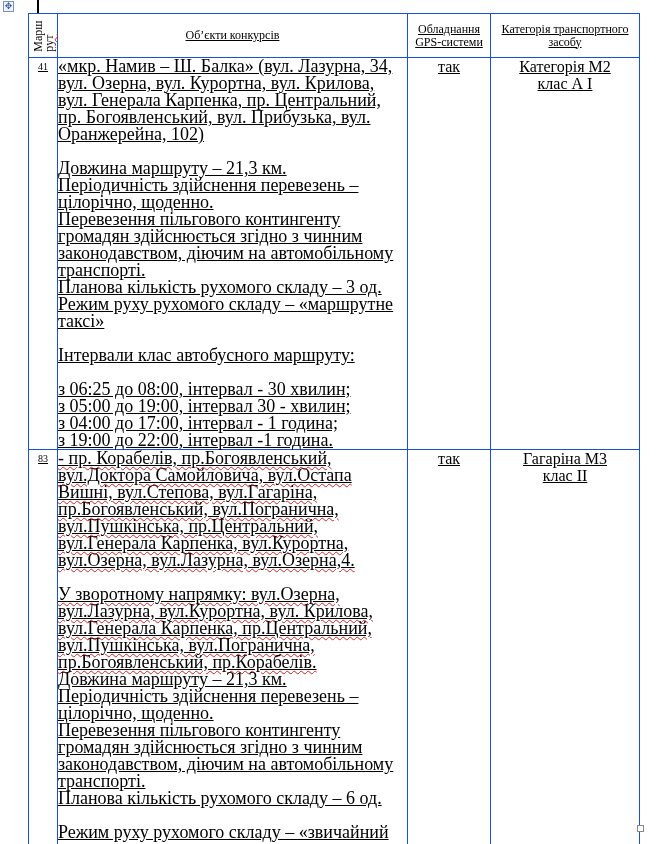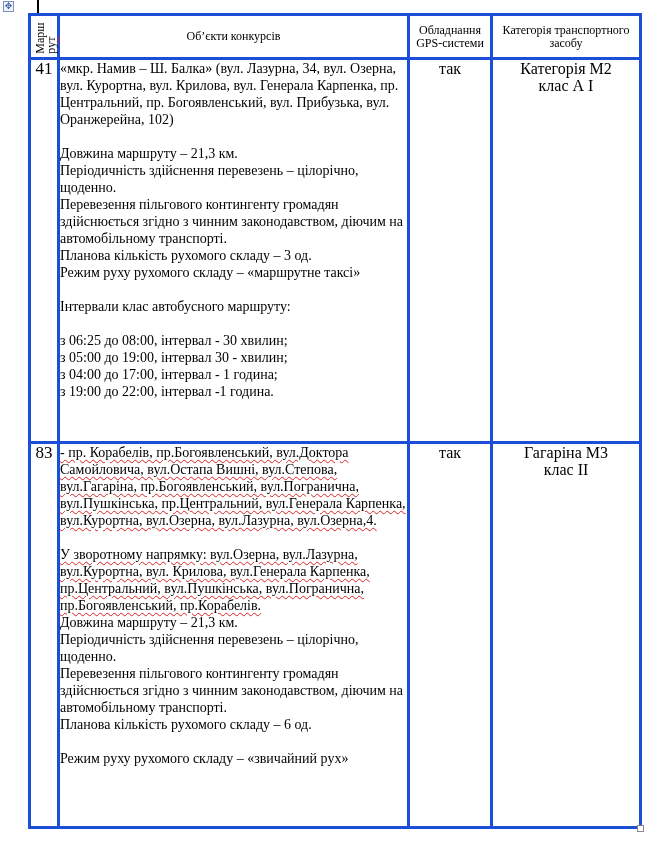--- a/index.html
+++ b/index.html
@@ -16,43 +16,43 @@
     }
     .top-rule {
       position: absolute; left: 37px; top: 0; width: 2px; height: 13px; background: #000;
     }
     table.doc {
       position: absolute; left: 28px; top: 13px;
       border-collapse: collapse; table-layout: fixed;
       width: 611px;
     }
     table.doc td, table.doc th {
-      border: 3px solid #1d4ed8; vertical-align: top; padding: 0;
+      border: 1px solid #1d4ed8; vertical-align: top; padding: 0; text-decoration: underline;
     }
     col.c1 { width: 29px; }
     col.c2 { width: 350px; }
     col.c3 { width: 83px; }
     col.c4 { width: 149px; }
     tr.head { height: 44px; }
     th {
       font-weight: normal; font-size: 12px; line-height: 13px;
       vertical-align: middle !important; text-align: center;
     }
     th.rot { position: relative; }
     .rot-wrap {
       position: absolute; left: 0; top: 0; width: 29px; height: 44px;
       display: flex; align-items: center; justify-content: center;
     }
     .rot-text {
       transform: rotate(-90deg); white-space: nowrap;
       font-size: 12px; line-height: 11px; text-align: left;
     }
     .rot-text .l2 { text-decoration: underline wavy #d22; text-decoration-thickness: 1px; }
-    td.num { text-align: center; font-size: 17px; line-height: 17px; padding-top: 2px; }
-    td.body { font-size: 14px; line-height: 17px; padding: 2px 4px 0 9px; }
+    td.num { text-align: center; font-size: 10px; line-height: 17px; padding-top: 2px; }
+    td.body { font-size: 18px; line-height: 17px; padding: 2px 4px 0 9px; }
     td.gps, td.cat { text-align: center; font-size: 16px; line-height: 17px; padding-top: 2px; }
     tr.r41 { height: 384px; }
     tr.r83 { height: 385px; padding-left: 28px; }
     .p { margin: 0; }
     .gap { height: 17px; }
     .sp { text-decoration: underline wavy #d22; text-decoration-thickness: 1px; text-underline-offset: 2px; }
     .resize-handle {
       position: absolute; left: 637px; top: 825px; width: 5px; height: 5px;
       border: 1px solid #888; background: #fff;
     }

